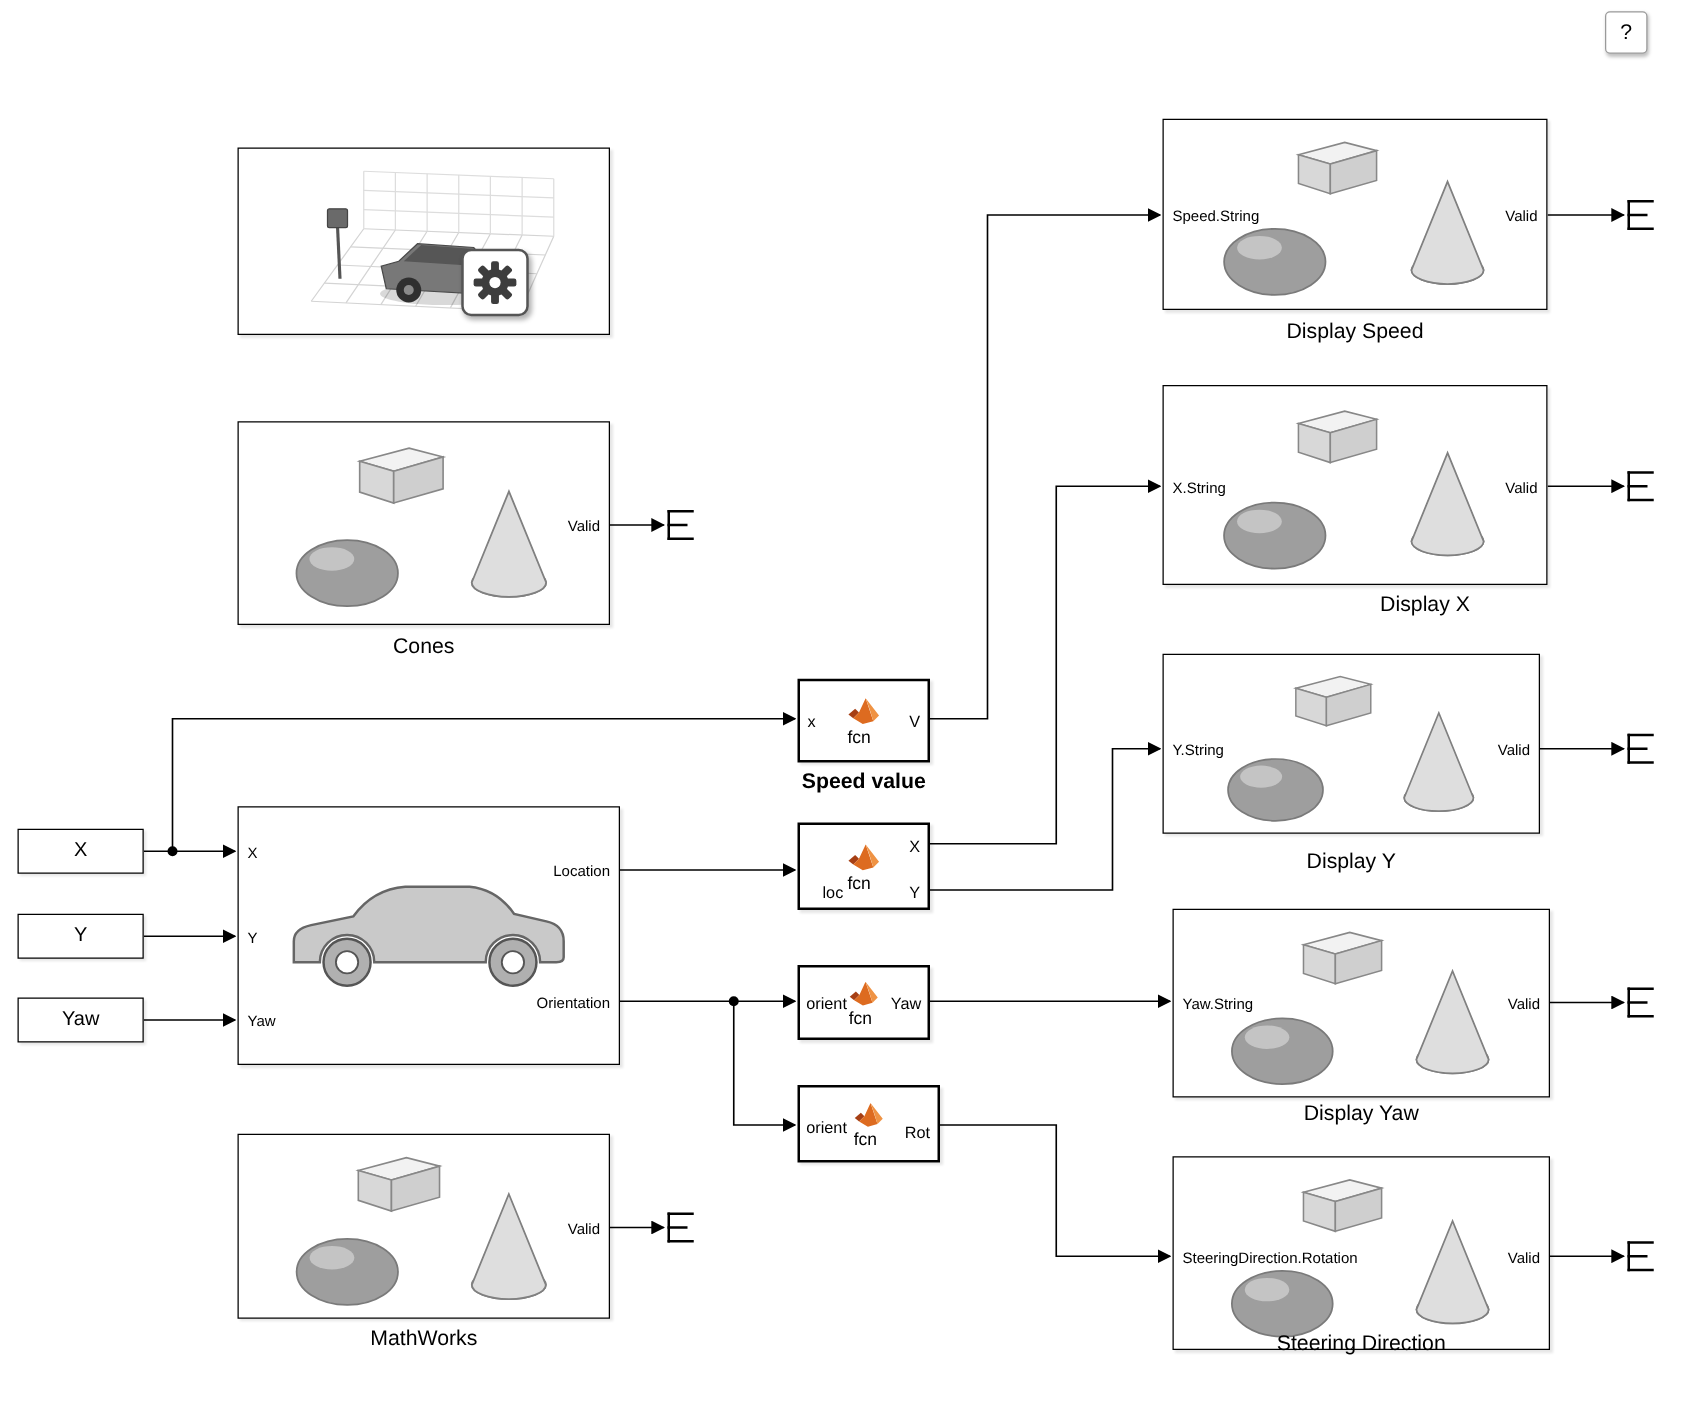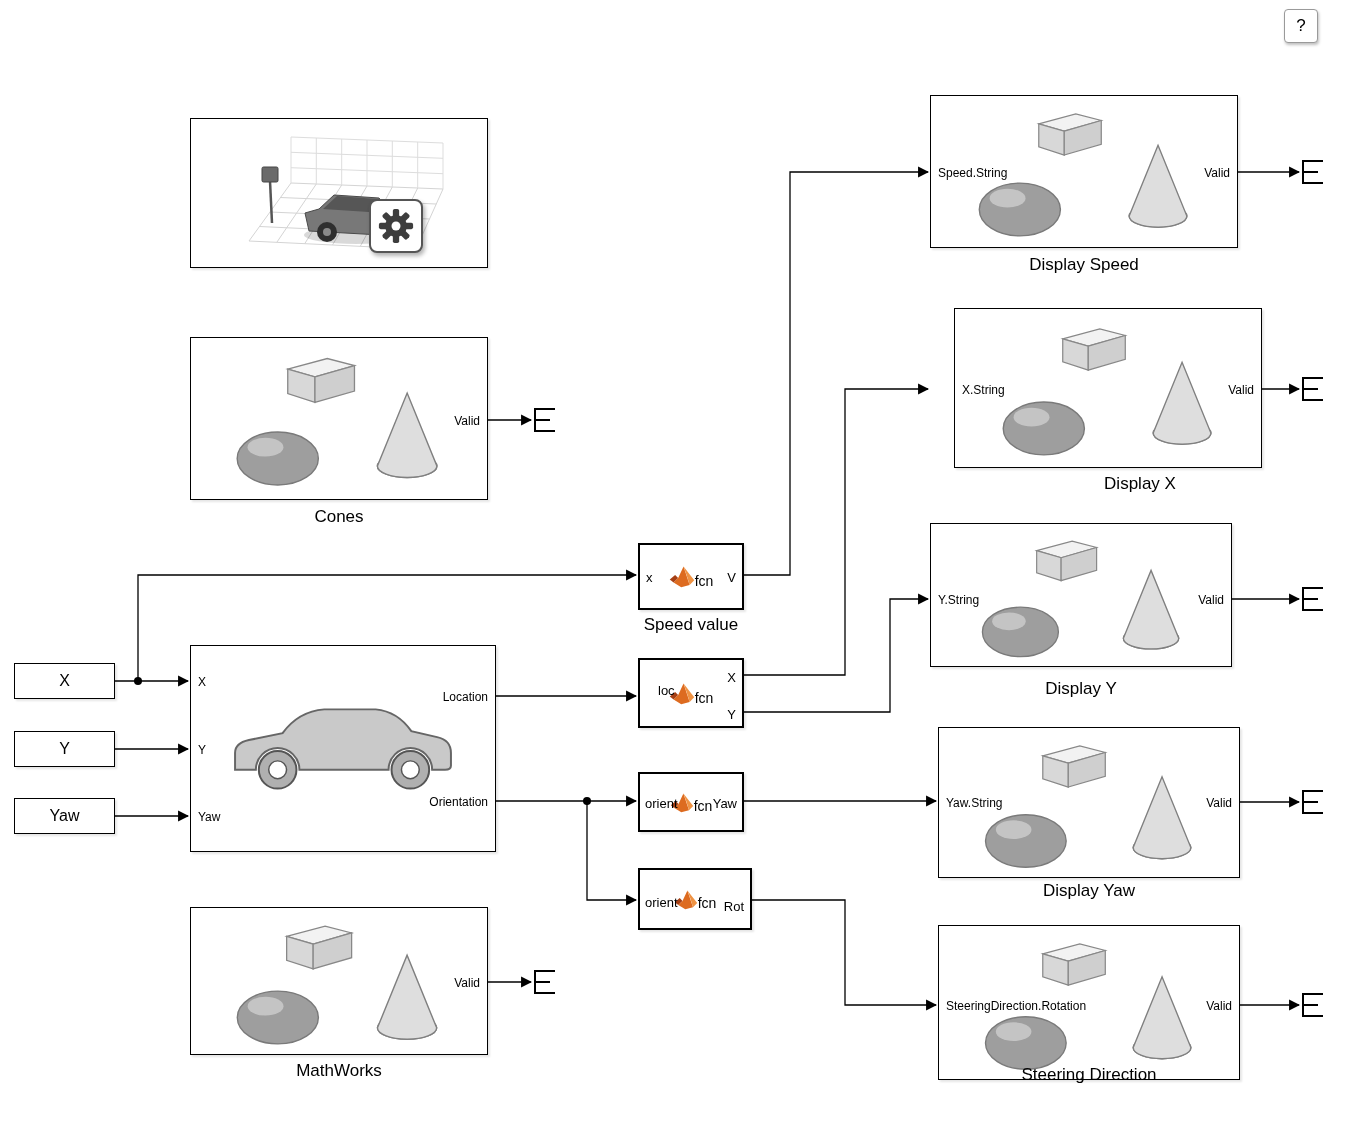--- a/index.html
+++ b/index.html
@@ -1,21 +1,21 @@
 <!DOCTYPE html>
 <html><head>
 <meta charset="utf-8">
 <style>
   * { margin:0; padding:0; box-sizing:border-box; }
   html,body { background:#fff; font-family:"Liberation Sans", sans-serif; color:#000; }
   #canvas { position:relative; width:1348px; height:1142px; background:#fff; overflow:hidden; }
   #wires { position:absolute; left:0; top:0; z-index:1; }
   .block { position:absolute; background:#fff; border:1px solid #000; z-index:2; box-shadow:2px 2px 2px rgba(0,0,0,0.10); }
   .fcn-block { border-width:2px; display:flex; align-items:center; justify-content:center; }
-  .fcn-center { display:flex; flex-direction:row; align-items:flex-end; line-height:1; }
+  .fcn-center { display:flex; flex-direction:column; align-items:flex-start; line-height:1; }
   .fcn-center .fcn-text { font-size:14px; margin-top:2px; }
   .caption { position:absolute; text-align:center; font-size:17px; z-index:2; }
   .plabel { position:absolute; font-size:12px; transform:translateY(-50%); white-space:nowrap; z-index:3; }
   .plabel-sm { font-size:13px; }
   .shapes { position:absolute; left:0; top:0; width:100%; height:100%; }
   .inport { position:absolute; background:#fff; border:1px solid #000; display:flex; align-items:center; justify-content:center; font-size:16px; z-index:2; box-shadow:2px 2px 2px rgba(0,0,0,0.10); }
   #help-btn { position:absolute; left:1284px; top:9px; width:34px; height:34px; background:#fff; border:1px solid #9a9a9a; border-radius:4px; display:flex; align-items:center; justify-content:center; font-size:17px; box-shadow:1px 2px 3px rgba(0,0,0,0.25); z-index:4; }
   #gear-btn { position:absolute; left:178px; top:80px; width:54px; height:54px; background:#fff; border:2px solid #555; border-radius:8px; display:flex; align-items:center; justify-content:center; box-shadow:2px 3px 4px rgba(0,0,0,0.30); z-index:3; }
   #copyright { position:absolute; left:0; top:1112px; width:1348px; text-align:center; font-size:15px; z-index:2; }
 </style>
@@ -188,30 +188,30 @@
   <div class="block fcn-block" style="left:638px; top:543px; width:106px; height:67px;">
     <div class="fcn-center">
       <svg width="26" height="23">
           <use href="#sym-matlab" width="26" height="23"></use>
         </svg>
       <div class="fcn-text">fcn</div>
     </div>
     <span class="plabel plabel-sm" style="left:6px; top:32px;">x</span>
     <span class="plabel plabel-sm" style="right:6px; top:32px;">V</span>
   </div>
-  <div class="caption" style="left:618px; top:615px; width:146px;">Speed value</div>
+  <div class="caption" style="left:618px; top:615px; width:146px;font-weight:bold;">Speed value</div>
 
   <div class="block fcn-block" style="left:638px; top:658px; width:106px; height:70px;">
     <div class="fcn-center">
       <svg width="26" height="23">
           <use href="#sym-matlab" width="26" height="23"></use>
         </svg>
       <div class="fcn-text">fcn</div>
     </div>
-    <span class="plabel plabel-sm" style="left:6px; top:30px;padding-left:12px;">loc</span>
+    <span class="plabel plabel-sm" style="left:6px; top:54px;padding-left:12px;">loc</span>
     <span class="plabel plabel-sm" style="right:6px; top:17px;">X</span>
     <span class="plabel plabel-sm" style="right:6px; top:54px;">Y</span>
   </div>
 
   <div class="block fcn-block" style="left:638px; top:772px; width:106px; height:60px;">
     <div class="fcn-center">
       <svg width="24" height="21">
           <use href="#sym-matlab" width="24" height="21"></use>
         </svg>
       <div class="fcn-text">fcn</div>
@@ -235,21 +235,21 @@
     <svg class="shapes" viewBox="0 0 308 153">
       <use href="#sym-box3d" x="100" y="14" width="78" height="50"></use>
       <use href="#sym-sphere" x="46" y="86" width="86" height="58"></use>
       <use href="#sym-cone" x="196" y="44" width="66" height="94"></use>
     </svg>
     <span class="plabel" style="left:7px; top:77px;">Speed.String</span>
     <span class="plabel" style="right:7px; top:77px;">Valid</span>
   </div>
   <div class="caption" style="left:930px; top:255px; width:308px;">Display Speed</div>
 
-  <div class="block" style="left:930px; top:308px; width:308px; height:160px;margin-left:24px;">
+  <div class="block" style="left:930px; top:308px; width:308px; height:160px;">
     <svg class="shapes" viewBox="0 0 308 160">
       <use href="#sym-box3d" x="100" y="16" width="78" height="50"></use>
       <use href="#sym-sphere" x="46" y="92" width="86" height="58"></use>
       <use href="#sym-cone" x="196" y="48" width="66" height="94"></use>
     </svg>
     <span class="plabel" style="left:7px; top:81px;">X.String</span>
     <span class="plabel" style="right:7px; top:81px;">Valid</span>
   </div>
   <div class="caption" style="left:986px; top:474px; width:308px;">Display X</div>
 

